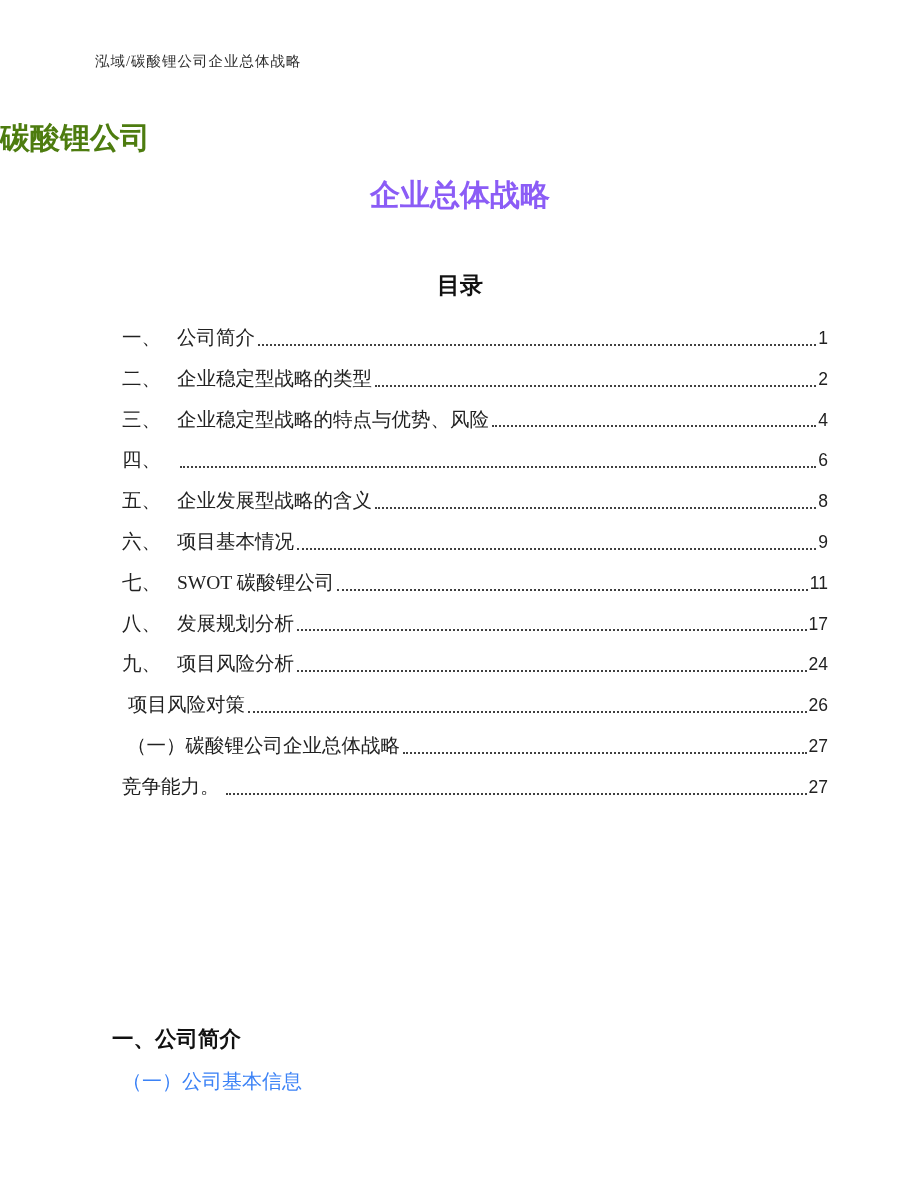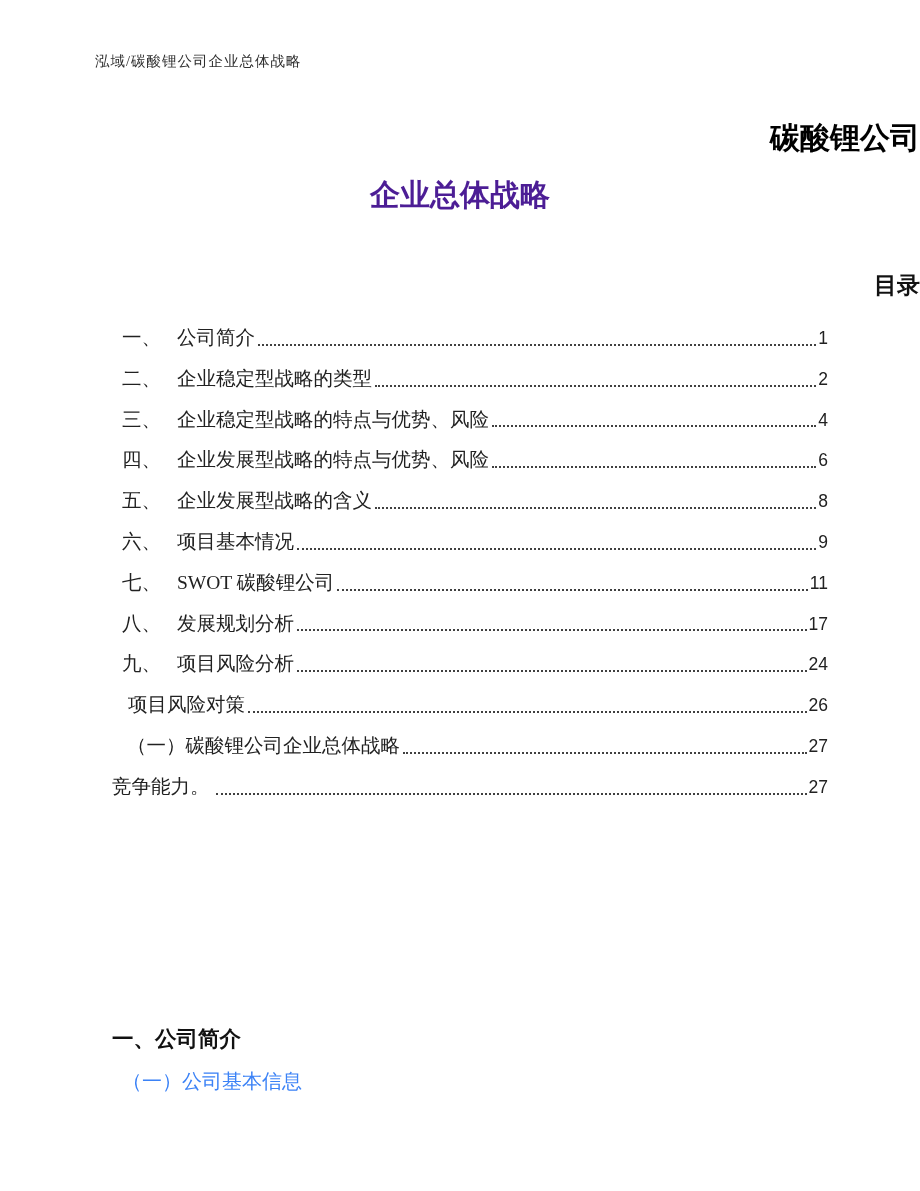--- a/index.html
+++ b/index.html
@@ -12,31 +12,31 @@
     color:#212121;
     font-family:"Liberation Serif", serif;
     overflow:hidden;
   }
   .doc-header {
     position:absolute; left:95px; top:52px;
     font-size:14.5px; color:#2e2e2e; letter-spacing:1px;text-align:center;
   }
   .title-line1 {
     position:absolute; top:118px; left:0; right:0;
-    text-align:right; font-size:30px; font-weight:700;
-    font-family:"Liberation Sans", sans-serif; color:#000000;
+    text-align:left; font-size:30px; font-weight:700;
+    font-family:"Liberation Sans", sans-serif; color:#4d7c0f;
   }
   .title-line2 {
     position:absolute; top:175px; left:0; right:0;
     text-align:center; font-size:30px; font-weight:700;
-    font-family:"Liberation Sans", sans-serif; color:#4c1d95;
+    font-family:"Liberation Sans", sans-serif; color:#8b5cf6;
   }
   .toc-heading {
     position:absolute; top:270px; left:0; right:0;
-    text-align:right; font-size:23px; font-weight:700;
+    text-align:center; font-size:23px; font-weight:700;
     font-family:"Liberation Sans", sans-serif; color:#111;
   }
   .toc-area {
     position:absolute; top:318px; left:112px; right:92px;
   }
   .toc-row {
     display:flex;
     line-height:40.8px;
     font-size:19.5px;
     white-space:nowrap;
@@ -63,20 +63,21 @@
     text-align:justify;
     text-align-last:justify;
     text-justify:inter-character;
     word-break:break-all;
     margin-left:10px;
   }
   .toc-paragraph-last {
     display:flex;
     line-height:40.8px;
     font-size:19.5px;
+    margin-left:10px;
     white-space:nowrap;
   }
   .toc-paragraph-last .leader {
     flex:1 1 auto;
     border-bottom:2px dotted #404040;
     align-self:flex-end;
     margin:0 2px 13px 6px;
   }
   .toc-paragraph-last .page-num {
     font-family:"Liberation Sans", sans-serif;
@@ -120,21 +121,20 @@
         <span class="page-num">2</span>
       </div>
       <div class="toc-row ind-1">
         <span class="prefix">三、</span>
         <span class="label">企业稳定型战略的特点与优势、风险</span>
         <span class="leader"></span>
         <span class="page-num">4</span>
       </div>
       <div class="toc-row ind-1">
         <span class="prefix">四、</span>
-        <span class="label">企业发展型战略的特点与优势、风险</span>
         <span class="leader"></span>
         <span class="page-num">6</span>
       </div>
       <div class="toc-row ind-1">
         <span class="prefix">五、</span>
         <span class="label">企业发展型战略的含义</span>
         <span class="leader"></span>
         <span class="page-num">8</span>
       </div>
       <div class="toc-row ind-1">

